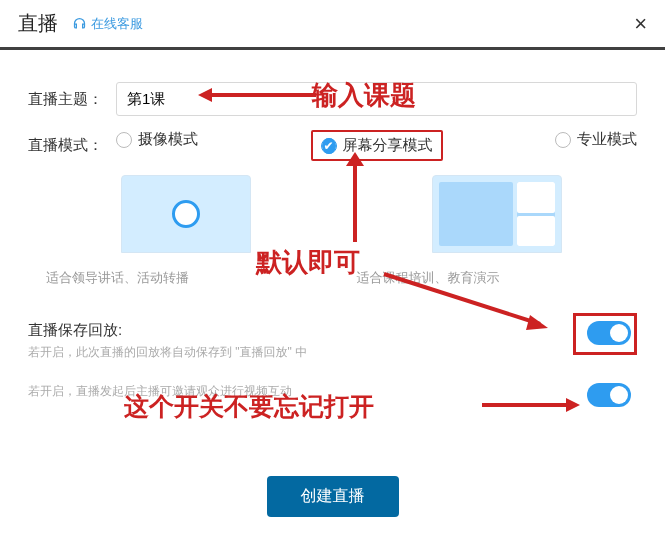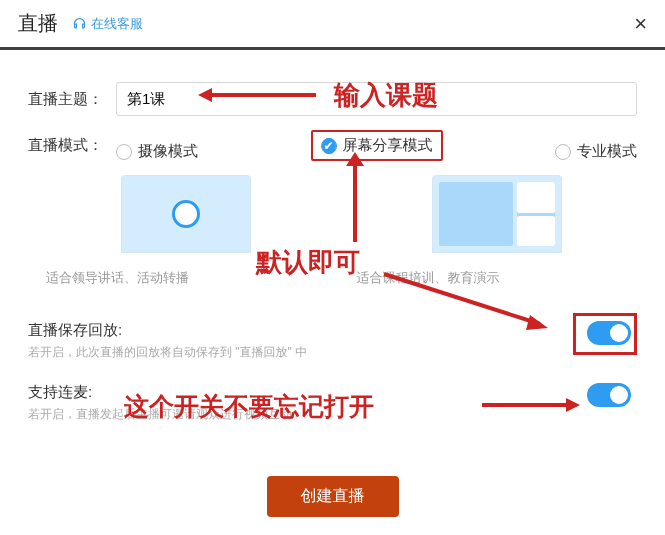--- a/index.html
+++ b/index.html
@@ -6,21 +6,21 @@
   body{background:#fff;width:665px;height:535px;position:relative;overflow:hidden;color:#333}
   .header{display:flex;align-items:center;padding:10px 18px;border-bottom:3px solid #404040}
   .header-title{font-size:20px;color:#222}
   .cs-link{display:flex;align-items:center;margin-left:14px;color:#3b9ae0;font-size:13px;cursor:pointer}
   .cs-link svg{margin-right:4px}
   .close{margin-left:auto;font-size:22px;color:#333;cursor:pointer;line-height:1}
   .body{padding:18px 28px 0 28px}
   .row{display:flex;align-items:center;margin-top:14px}
   .label{width:88px;font-size:15px;color:#333}
   .input{flex:1;height:24px;border:1px solid #d8d8d8;border-radius:3px;padding:16px 10px;font-size:15px;outline:none}
-  .modes{display:flex;flex:1;justify-content:space-between;align-items:flex-end}
+  .modes{display:flex;flex:1;justify-content:space-between;align-items:flex-start}
   .mode{display:flex;align-items:center;cursor:pointer;font-size:15px;white-space:nowrap}
   .radio{width:16px;height:16px;border:1px solid #bbb;border-radius:50%;margin-right:6px;display:inline-flex;align-items:center;justify-content:center}
   .radio.sel{border-color:#2e9cf0}
   .radio.sel::after{content:"✔";font-size:12px;color:#fff;background:#2e9cf0;border-radius:50%;width:16px;height:16px;display:flex;align-items:center;justify-content:center}
   .mode.selected{border:2px solid #c22;padding:4px 8px;border-radius:2px}
   .previews{display:flex;justify-content:space-between;margin-top:14px;gap:30px;padding-left:18px}
   .preview{flex:1;text-align:left}
   .screen{width:130px;height:78px;margin:0 auto;border:1px solid #d4e6f4;border-radius:4px 4px 0 0;background:#d3edff;position:relative;overflow:hidden}
   .screen::after{content:"";display:block;width:150px;height:8px;background:#e7eef4;position:absolute;bottom:-8px;left:-10px;border-radius:0 0 8px 8px}
   .sc1{display:flex;align-items:center;justify-content:center}
@@ -36,24 +36,24 @@
   .side{flex:1;background:#aad8fb;border-radius:2px;display:flex;align-items:center;justify-content:center}
   .side .avatar{width:16px;height:16px;border-width:2px}
   .caption{margin-top:16px;font-size:13px;color:#999}
   .section{margin-top:34px;position:relative}
   .section-title{font-size:15px;color:#333}
   .section-hint{font-size:12px;color:#aaa;margin-top:4px}
   .toggle{position:absolute;right:6px;top:0;width:44px;height:24px;background:#2e9cf0;border-radius:12px;cursor:pointer}
   .toggle::after{content:"";position:absolute;width:18px;height:18px;background:#fff;border-radius:50%;top:3px;right:3px}
   .toggle-box{position:absolute;right:0px;top:-8px;border:3px solid #c22;width:64px;height:42px}
   .footer{position:absolute;bottom:18px;left:0;width:100%;display:flex;justify-content:center}
-  .create{background:#c2410c;color:#fff;border:none;padding:10px 34px;font-size:16px;border-radius:4px;cursor:pointer}
+  .create{background:#0369a1;color:#fff;border:none;padding:10px 34px;font-size:16px;border-radius:4px;cursor:pointer}
   
   .anno{position:absolute;color:#c22;font-weight:700;pointer-events:none;white-space:nowrap}
-  .anno-topic{top:78px;left:334px;font-size:26px}
+  .anno-topic{top:78px;left:312px;font-size:26px}
   .anno-default{top:245px;left:256px;font-size:26px}
   .anno-mic{top:390px;left:124px;font-size:25px}
   .arrow{position:absolute;pointer-events:none}
   .arrow.red line,.arrow.red path{stroke:#c22;stroke-width:4;fill:none}
   .arrow.red polygon{fill:#c22}
 </style>
 </head>
 <body>
 
 <div class="header">
@@ -111,21 +111,20 @@
   </div>
 
   <div class="section">
     <div class="section-title">直播保存回放:</div>
     <div class="section-hint">若开启，此次直播的回放将自动保存到 "直播回放" 中</div>
     <div class="toggle-box"></div>
     <div class="toggle"></div>
   </div>
 
   <div class="section" style="margin-top:22px">
-    <div class="section-title">支持连麦:</div>
     <div class="section-hint">若开启，直播发起后主播可邀请观众进行视频互动</div>
     <div class="toggle"></div>
   </div>
 </div>
 
 <div class="footer">
   <button class="create">创建直播</button>
 </div>
 
 <div class="anno anno-topic">输入课题</div>

